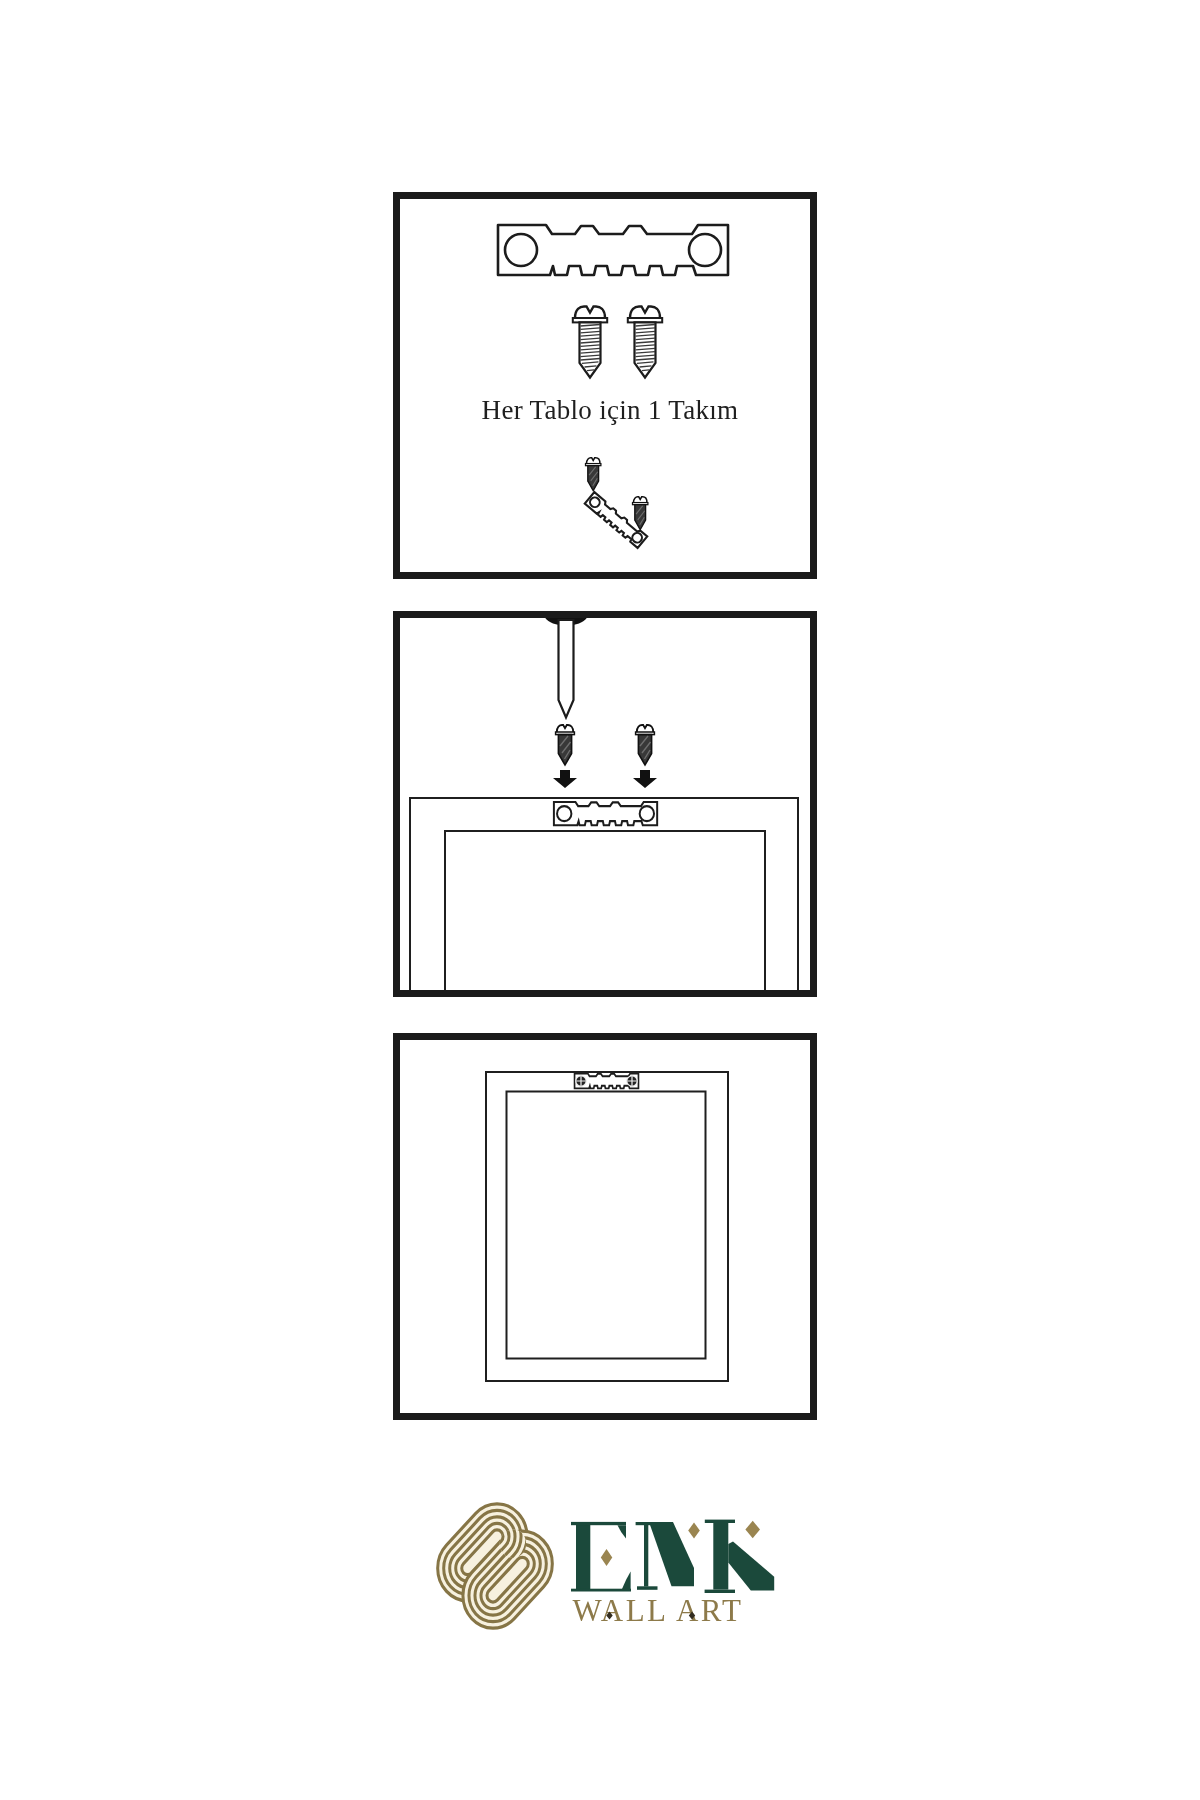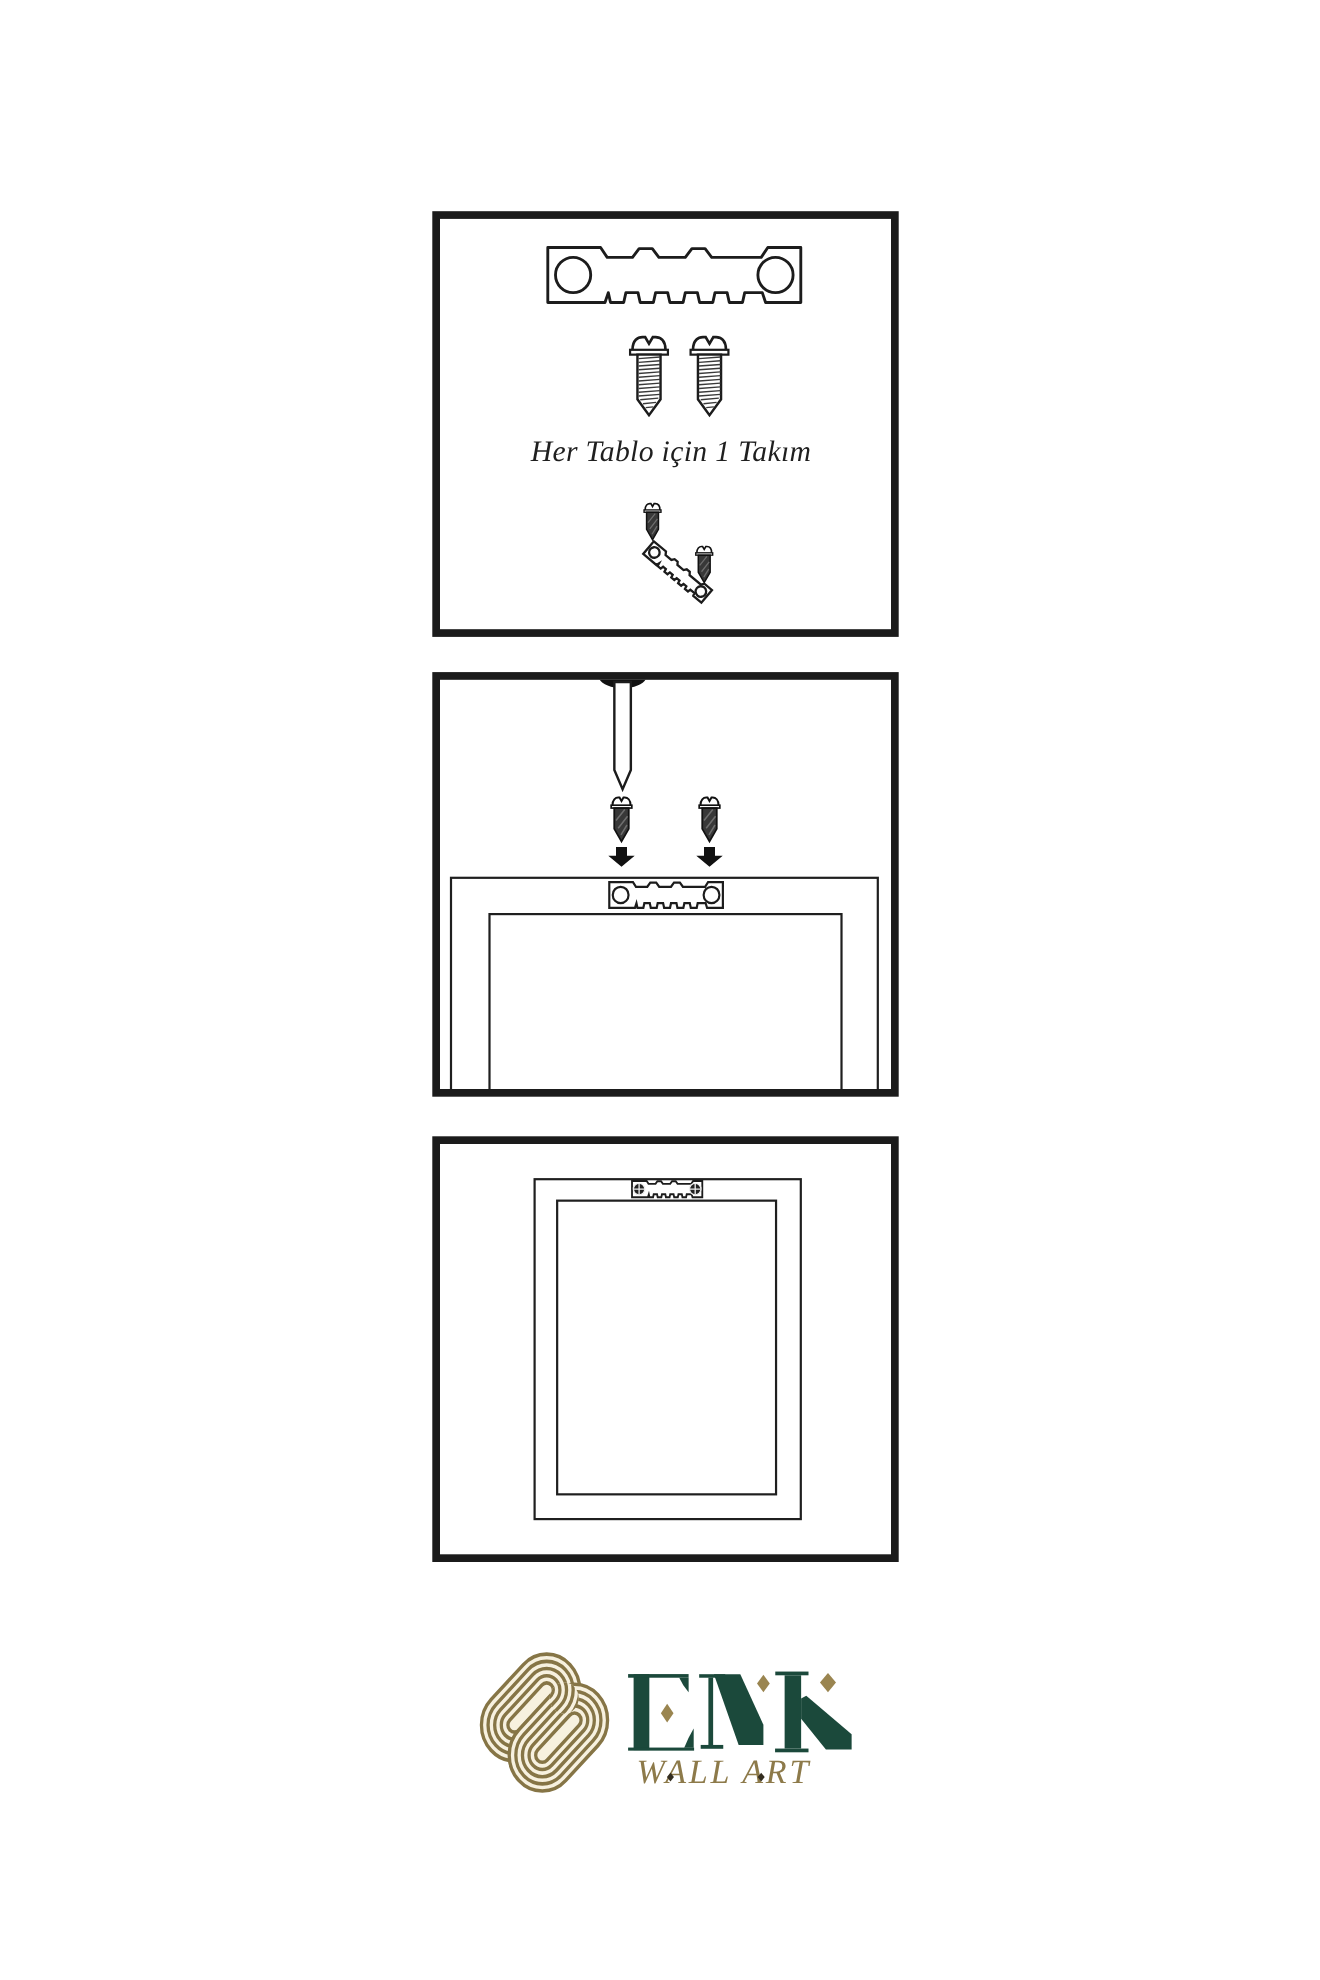--- a/index.html
+++ b/index.html
@@ -1,16 +1,16 @@
 <!DOCTYPE html>
 <html><head>
 <meta charset="utf-8">
 <style>
   html,body{margin:0;padding:0;background:#ffffff;}
-  .page{position:relative;width:1200px;height:1800px;background:#ffffff;overflow:hidden;font-style:italic;}
+  .page{position:relative;width:1200px;height:1800px;background:#ffffff;overflow:hidden;}
   svg text{font-family:"Liberation Serif", serif;}
 </style>
 </head>
 <body>
 <div class="page">
 <svg width="1200" height="1800" viewBox="0 0 1200 1800" xmlns="http://www.w3.org/2000/svg">
   <defs>
     <path id="hp" d="M2,2 H50 L56,11 H79 L85,3 H97 L103,11 H127 L133,3 H145 L151,11 H196 L202,2 H232 V52 H200 L197,43 H181 L179,52 H167 L165,43 H154 L152,52 H140 L138,43 H127 L125,52 H113 L111,43 H100 L98,52 H86 L84,43 H73 L71,52 H59 L57,43 L54,52 H2 Z"></path>
     <g id="holes">
       <circle cx="25" cy="27" r="16"></circle>

